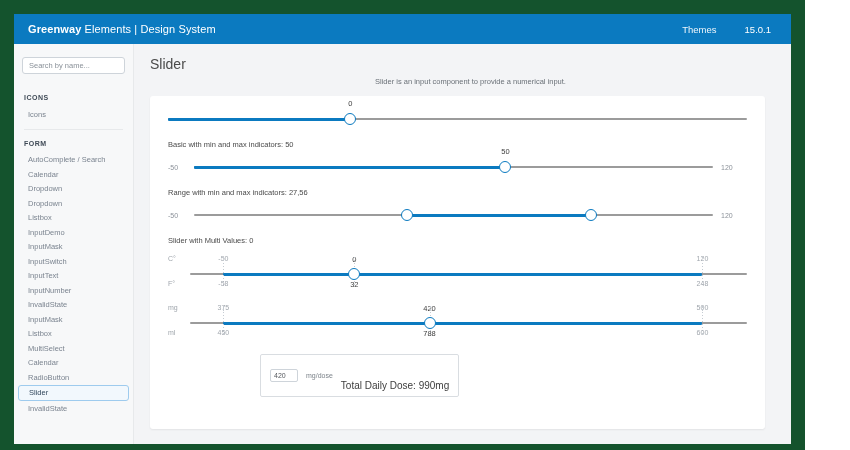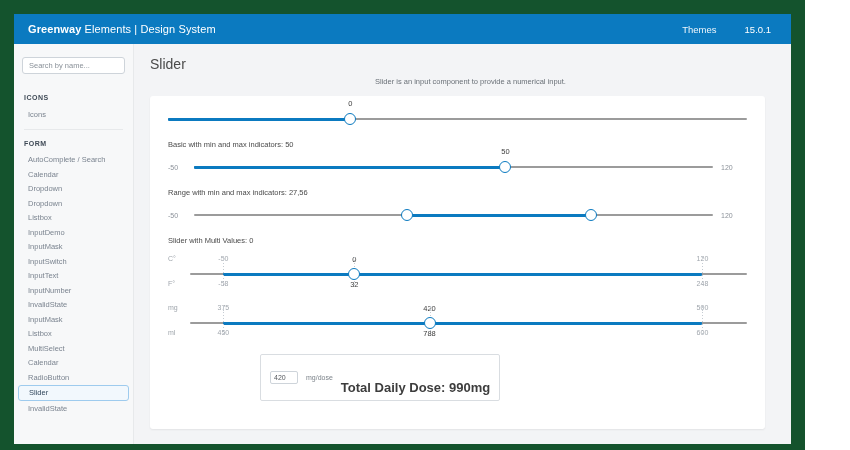--- a/index.html
+++ b/index.html
@@ -293,23 +293,23 @@
     padding: 0 3px;
     box-sizing: border-box;
     font-family: "Liberation Sans", sans-serif;
     outline: none;
   }
   .infobox-unit {
     font-size: 7px;
     color: #7c838a;
   }
   .infobox-total {
-    font-size: 13px;
+    font-size: 10px;
     color: #3d3d3d;
-    font-weight: bold;
+    font-weight: normal;
     white-space: nowrap;
     margin-top: 20px;
   }
 </style>
 </head>
 <body>
 
 <div class="app">
 
   <div class="topbar">

